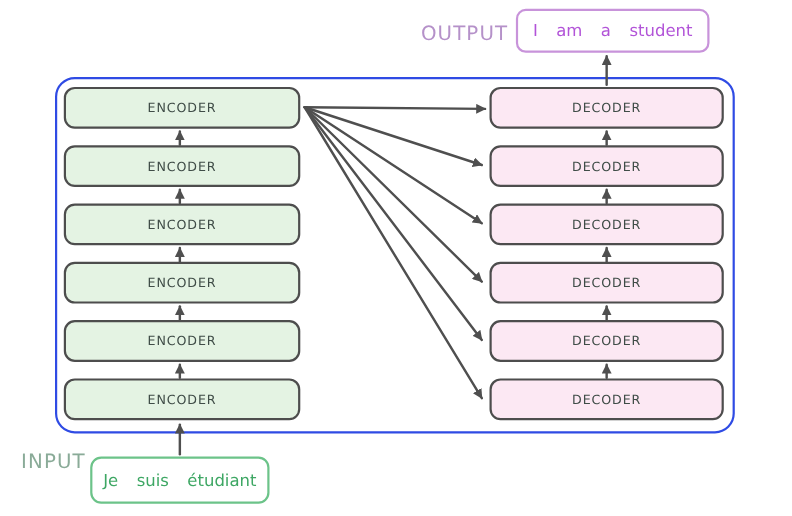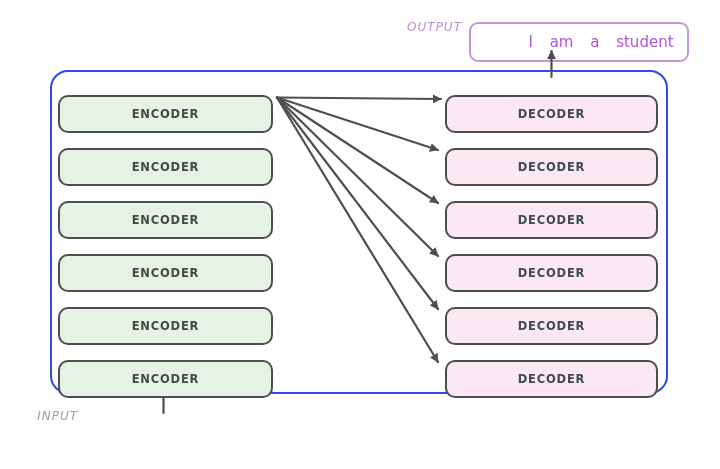--- a/index.html
+++ b/index.html
@@ -17,52 +17,50 @@
     border-radius:18px;
     background:#ffffff;
   }
   svg.arrows{position:absolute;left:0;top:0;width:720px;height:469px;pointer-events:none;}
   .box{
     position:absolute;
     height:34px;
     border:2px solid var(--box-border,#4d4d4d);
     border-radius:10px;
     display:flex;align-items:center;justify-content:center;
-    font-size:11.5px;font-weight:bold;letter-spacing:.8px;
+    font-size:11.5px;font-weight:normal;letter-spacing:.8px;
     color:var(--box-text,#3f4c47);
-    margin-top:16px;
   }
   .encoder{left:58px;width:211px;background:var(--encoder-fill,#e4f3e3);}
   .decoder{left:445px;width:209px;background:var(--decoder-fill,#fce8f3);}
   .row0{top:79px}.row1{top:132px}.row2{top:185px}.row3{top:238px}.row4{top:291px}.row5{top:344px}
   .caption{
     position:absolute;
-    font-size:12px;letter-spacing:1px;font-weight:normal;font-style:italic;
+    font-size:18px;letter-spacing:1px;font-weight:normal;
   }
   .output-caption{
     left:340px;top:20px;width:122px;text-align:right;
     color:var(--output-caption,#b591c9);
   }
   .input-caption{
     left:8px;top:409px;width:70px;text-align:right;
     color:var(--input-caption,#8aab98);
   }
   .token-box{
     position:absolute;
     display:flex;align-items:center;justify-content:center;
     background:#ffffff;
     font-size:15px;
     word-spacing:12px;
   }
   .output-box{
-    left:469px;top:22px;width:172px;height:36px;
+    left:469px;top:8px;width:172px;height:36px;
     border:2px solid var(--output-border,#c893da);
     border-radius:9px;
     color:var(--output-text,#b254d8);
-    padding-left:44px;
   }
   .input-box{
     left:82px;top:415px;width:159px;height:39px;
     border:2px solid var(--input-border,#6cc389);
     border-radius:10px;
     color:var(--input-text,#3ea764);
   }
 </style>
 </head>
 <body>
@@ -141,14 +139,17 @@
       <span>DECODER</span>
     </div>
   <div class="box decoder row4">
       <span>DECODER</span>
     </div>
   <div class="box decoder row5">
       <span>DECODER</span>
     </div>
 
   <div class="caption input-caption">INPUT</div>
+  <div class="token-box input-box">
+    <span>Je suis étudiant</span>
+  </div>
 
 </div>
 
 </body></html>

